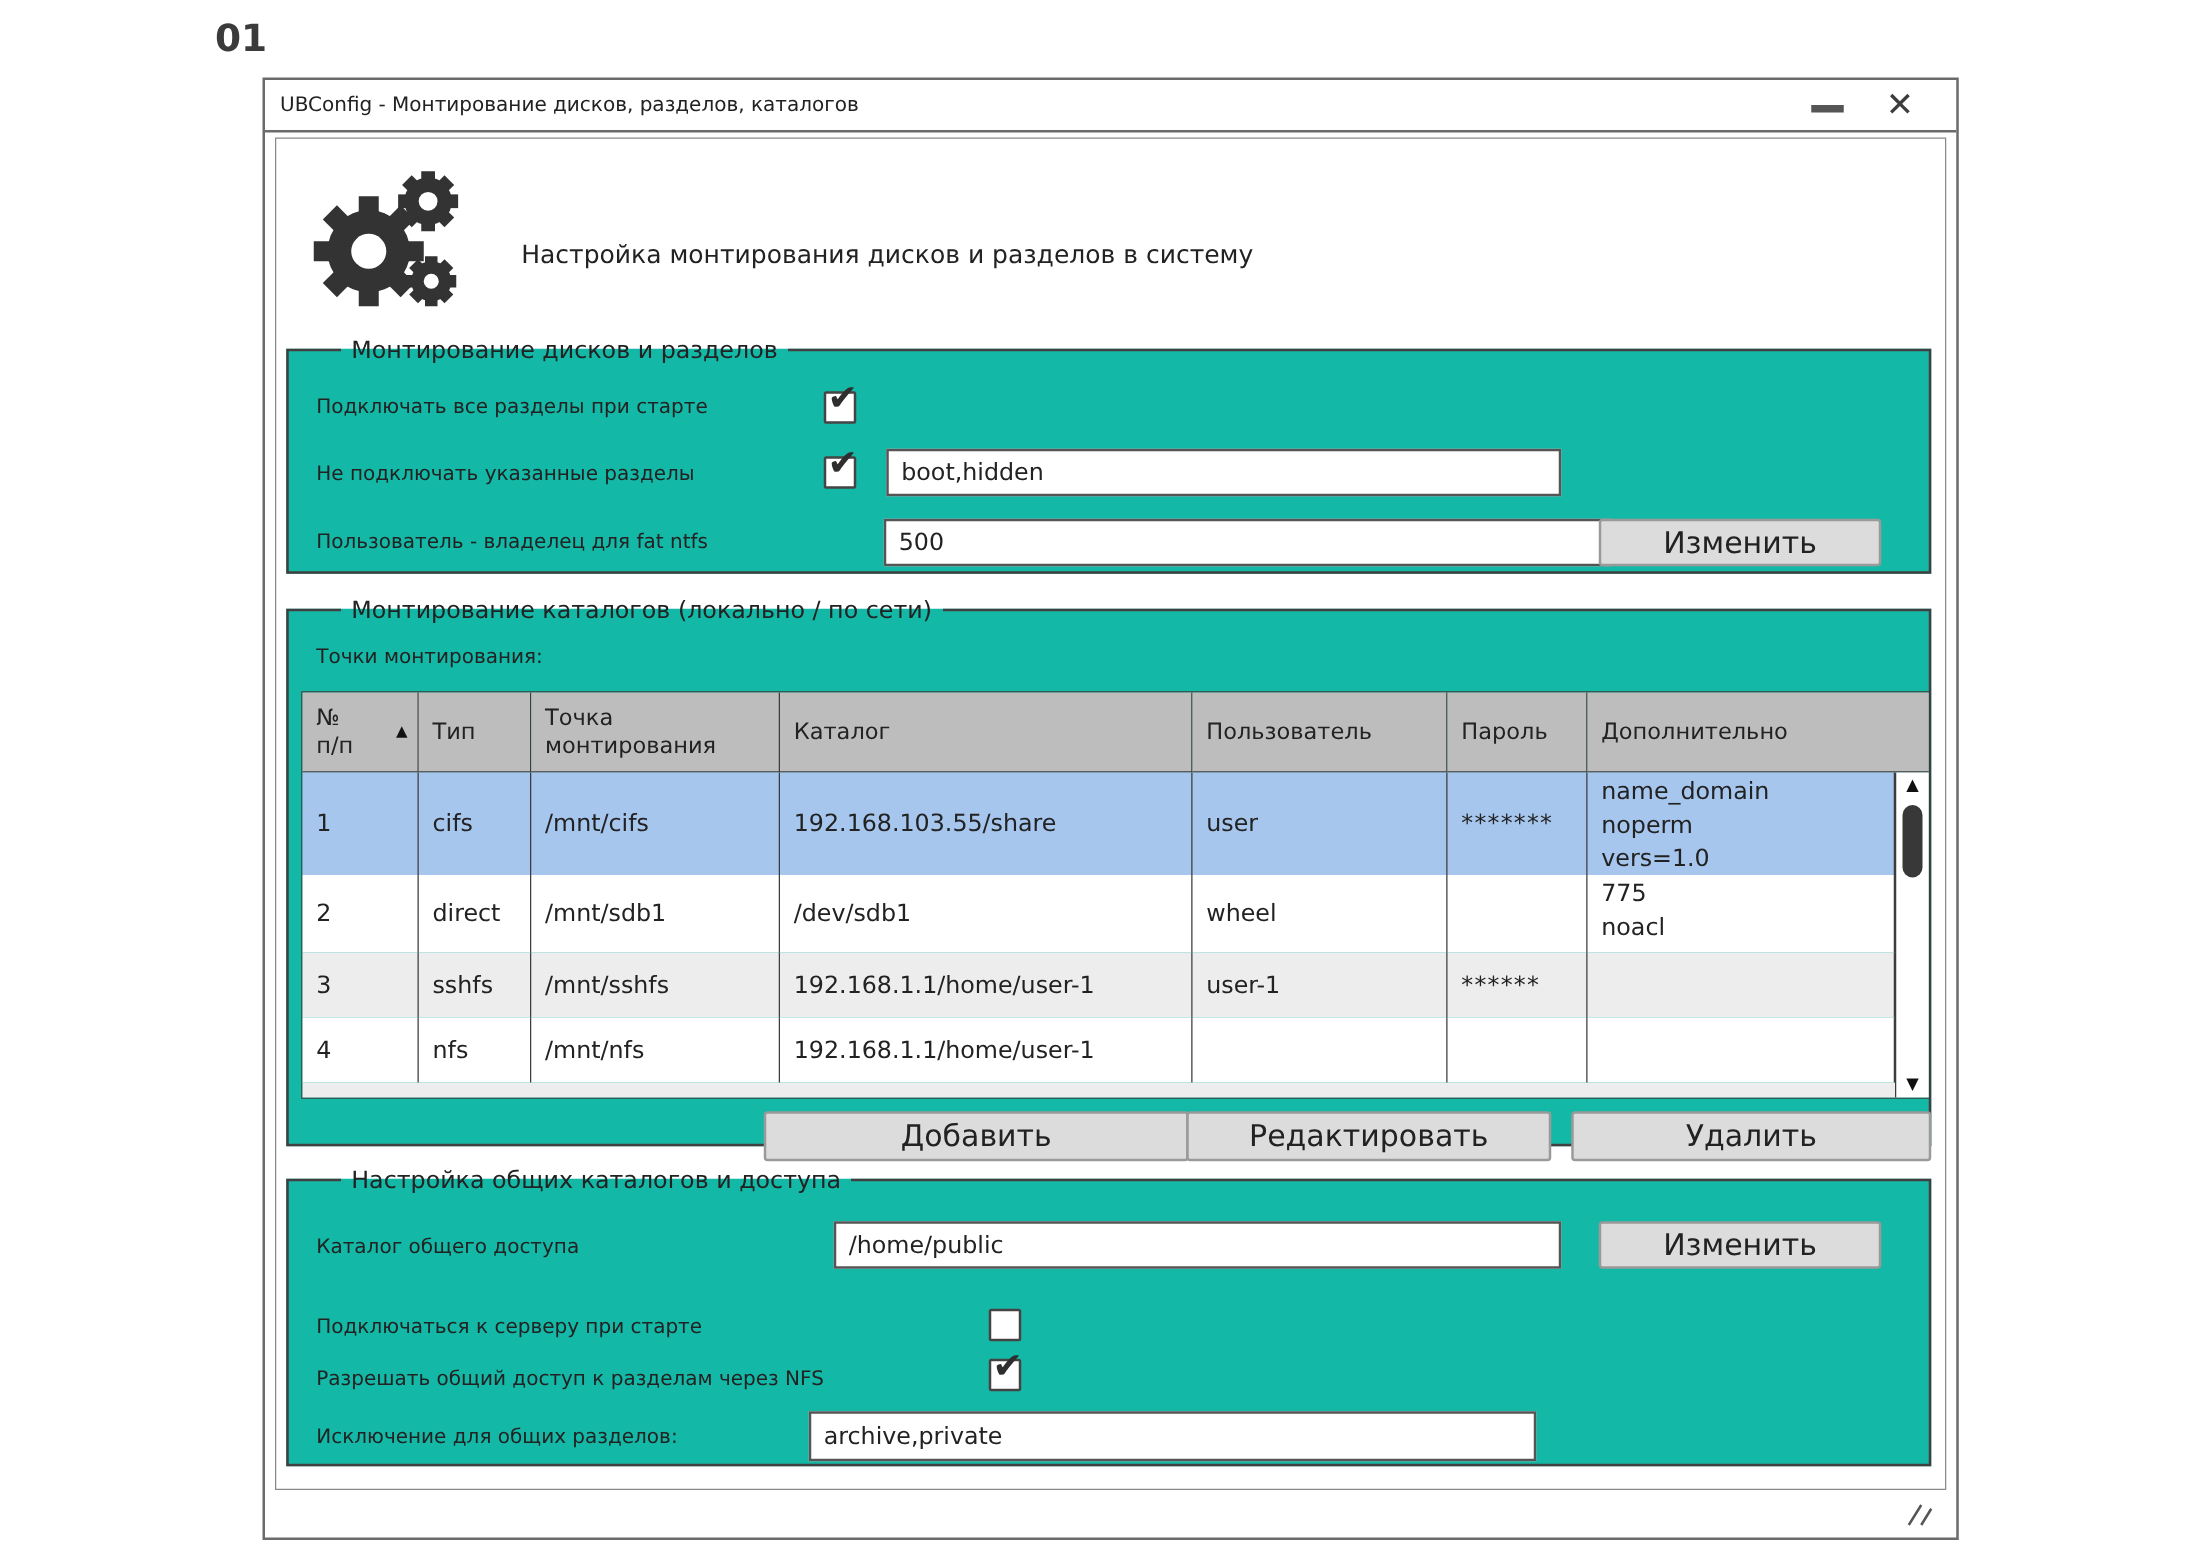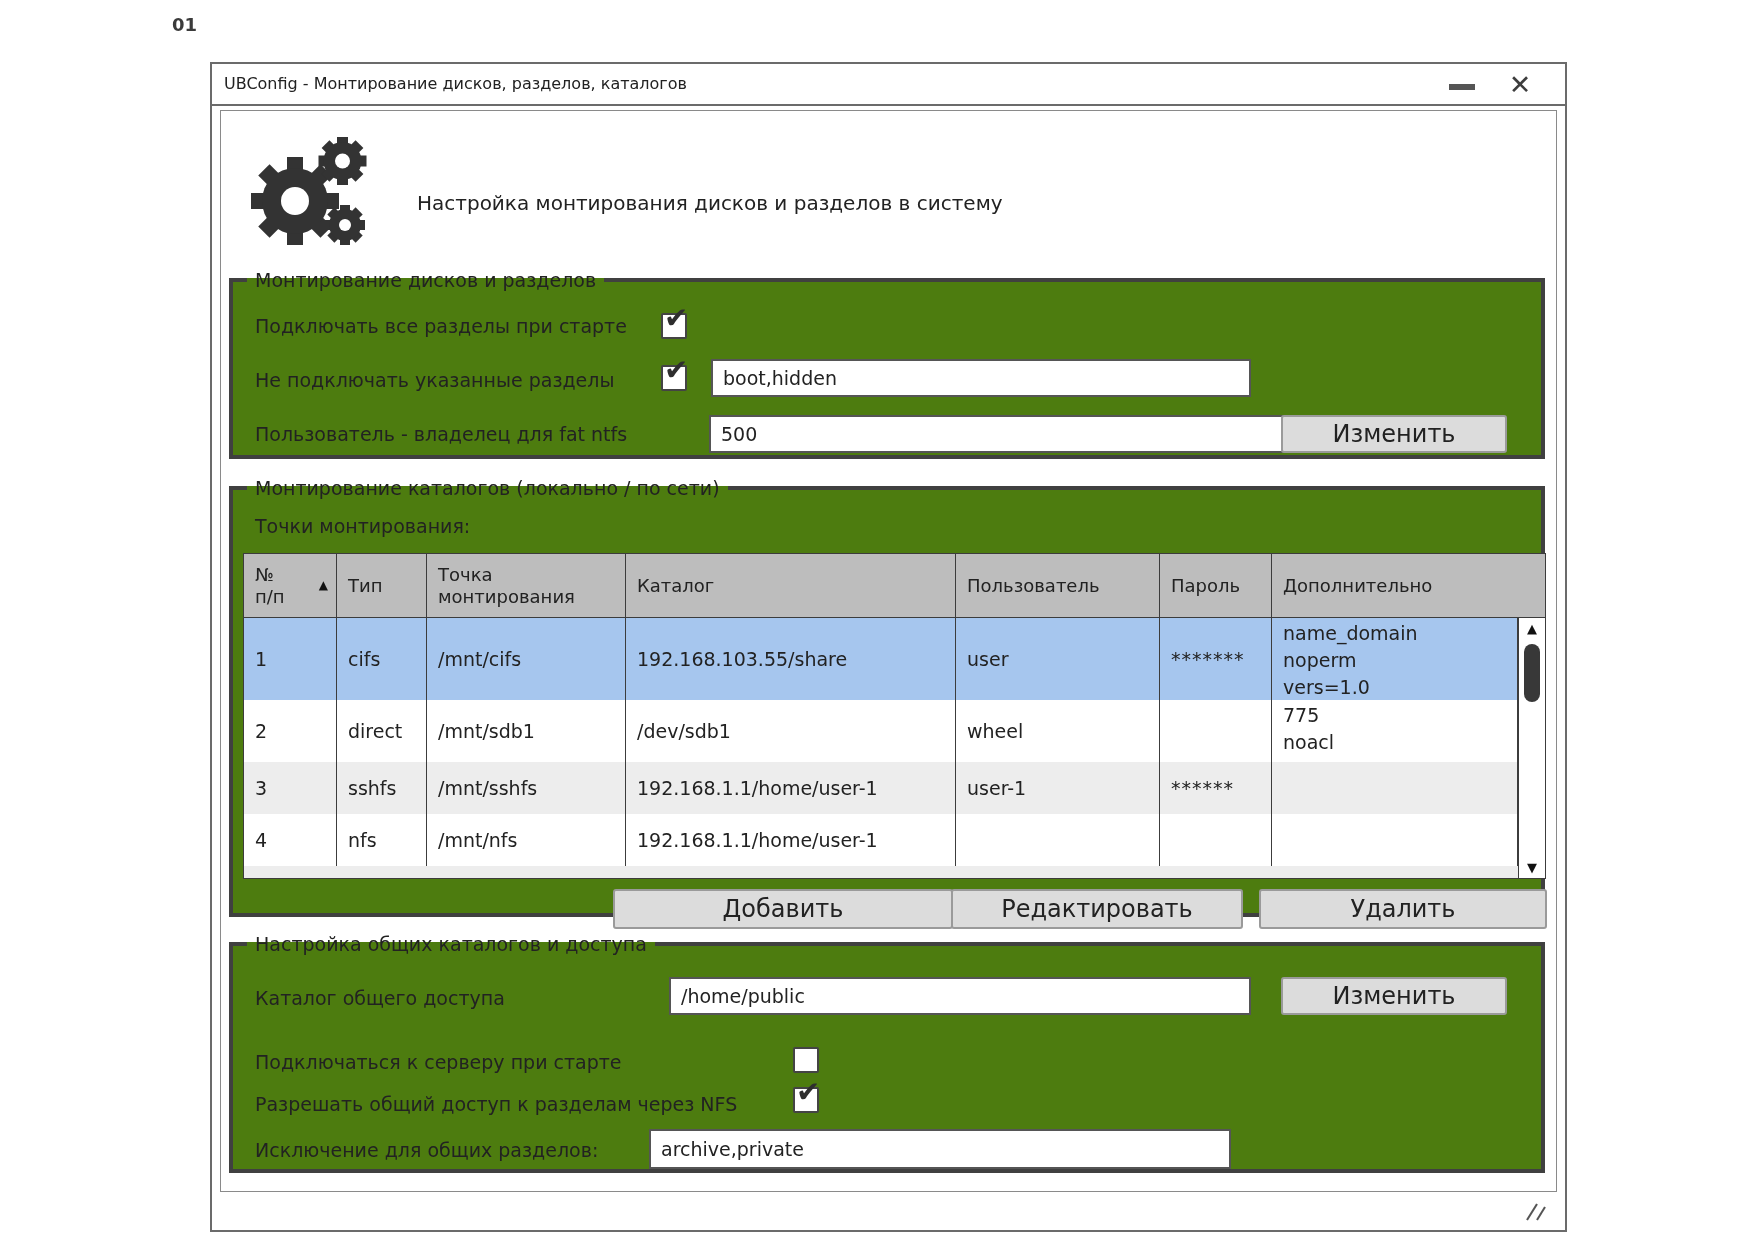--- a/index.html
+++ b/index.html
@@ -1,44 +1,44 @@
 <!DOCTYPE html>
 <html><head>
 <meta charset="utf-8">
 <style>
   * { margin:0; padding:0; box-sizing:border-box; }
   html,body { width:1753px; height:1240px; background:#fff; overflow:hidden;
               font-family:"DejaVu Sans", sans-serif; color:#222; }
 
-  .page-label { position:absolute; left:172px; top:14px; font-size:18px; font-weight:bold; color:#3b3b3b; }
+  .page-label { position:absolute; left:172px; top:14px; font-size:30px; font-weight:bold; color:#3b3b3b; }
 
   .window { position:absolute; left:210px; top:62px; width:1357px; height:1170px;
             border:2px solid #6b6b6b; background:#fff; }
 
   .titlebar { position:absolute; left:0; top:0; width:100%; height:42px;
               border-bottom:2px solid #6b6b6b; }
   .titlebar .title { position:absolute; left:12px; top:0; line-height:40px; font-size:16px; }
   .btn-min { position:absolute; right:86px; top:8px; width:34px; height:26px; cursor:pointer; }
   .btn-min .dash { position:absolute; left:4px; top:12px; width:26px; height:6px; background:#555; }
   .btn-close { position:absolute; right:28px; top:4px; width:34px; height:34px;
                font-size:27px; color:#3d3d3d; text-align:center; line-height:34px; cursor:pointer; }
 
   .panel { position:absolute; left:8px; top:46px; width:1337px; height:1082px;
            border:1px solid #8a8a8a; background:#fff; }
 
   .heading { position:absolute; left:196px; top:80px; font-size:20px; }
   .gears { position:absolute; left:28px; top:20px; }
 
-  fieldset { position:absolute; border:4px solid #404040; background:#4d7c0f; }
+  fieldset { position:absolute; border:2px solid #404040; background:#14b8a6;padding-left:28px; }
   legend { font-size:19px; margin-left:14px; padding:0 8px; }
   .fs1 { left:8px; top:158px; width:1316px; height:190px; }
   .fs2 { left:8px; top:366px; width:1316px; height:440px; }
   .fs3 { left:8px; top:822px; width:1316px; height:240px; }
 
-  .lbl { position:absolute; font-size:19px; white-space:nowrap; }
+  .lbl { position:absolute; font-size:16px; white-space:nowrap; }
 
   .checkbox { position:absolute; width:26px; height:26px; border:2px solid #444;
               border-radius:2px; background:#fff; cursor:pointer; }
   .checkbox .mark { position:absolute; left:1px; top:-14px; font-size:29px; color:#2e2e2e; }
 
   .tfield { position:absolute; border:2px solid #555; background:#fff; font-size:19px;
             padding:0 10px; font-family:"DejaVu Sans", sans-serif; color:#222; height:38px; }
 
   .gbtn { position:absolute; height:40px; background:#dcdcdc; border:2px solid #9a9a9a;
           border-radius:3px; font-size:24px; color:#222; text-align:center; cursor:pointer;

